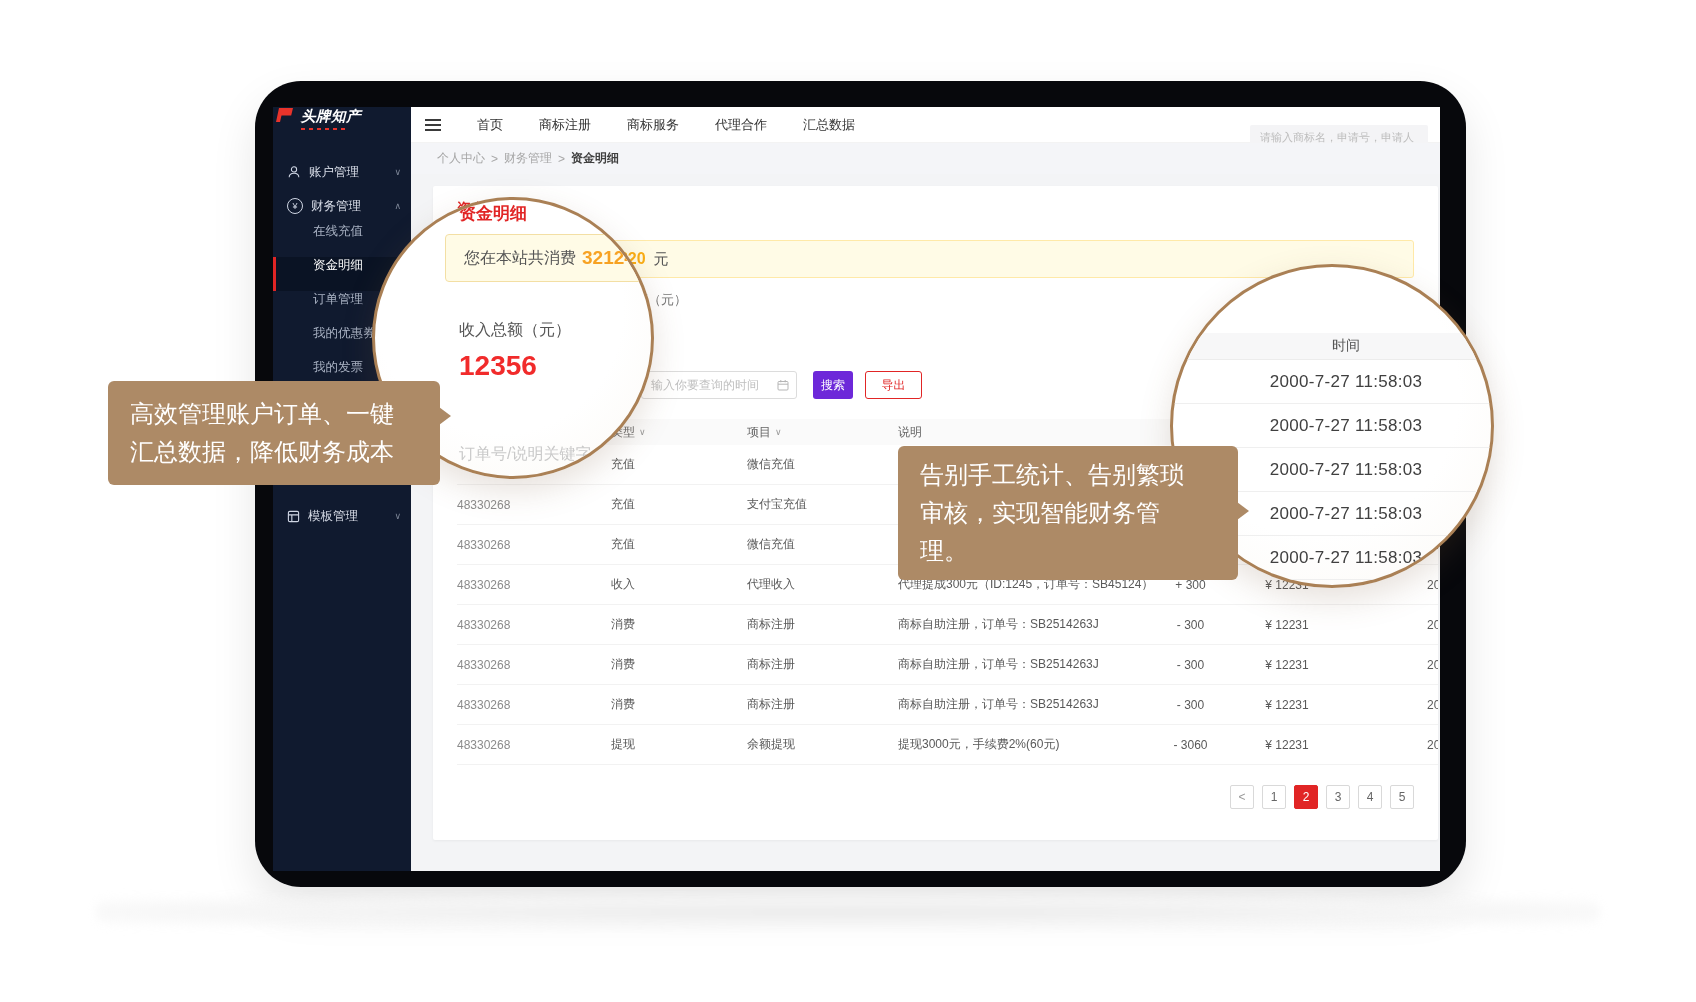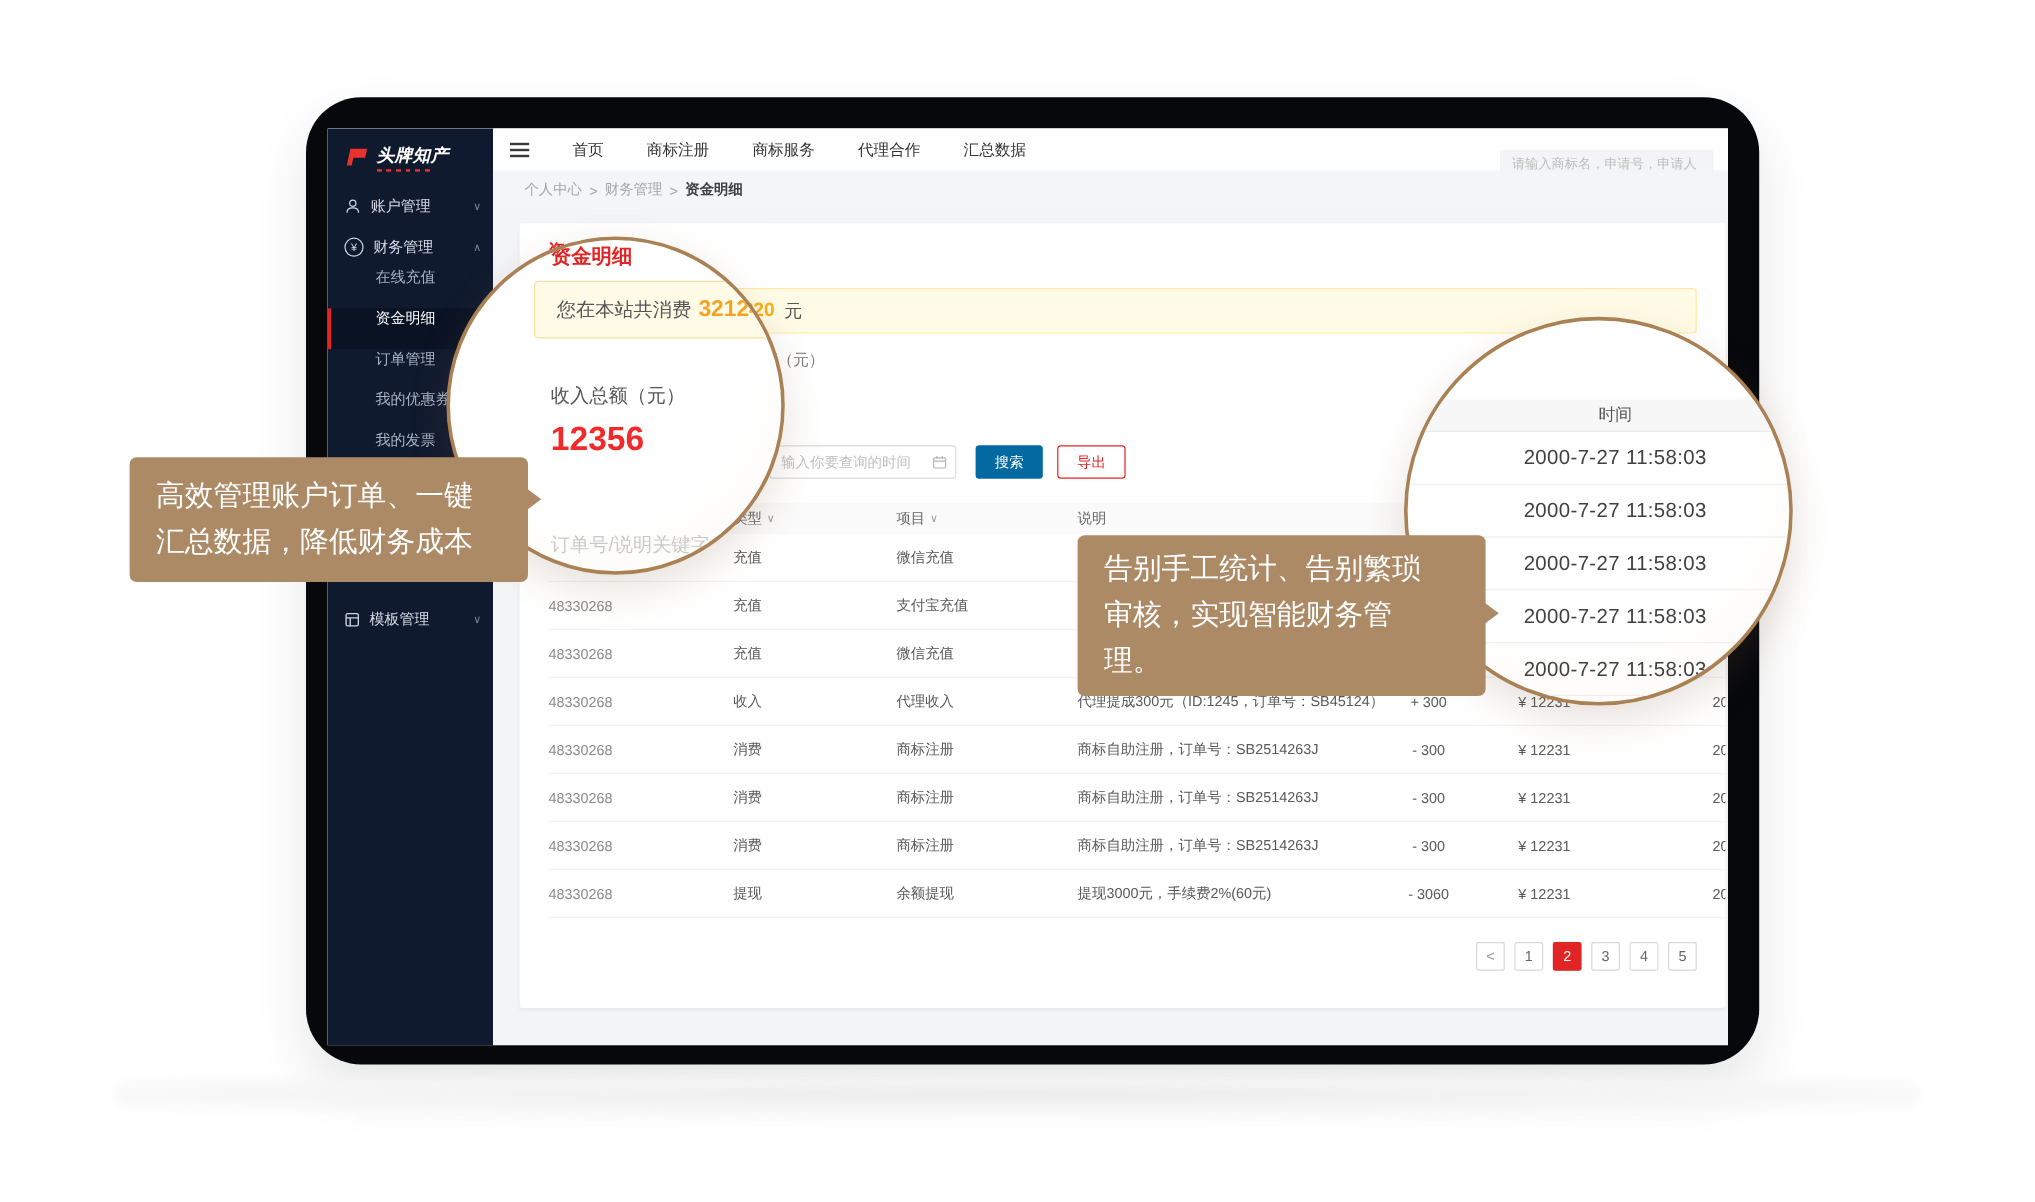--- a/index.html
+++ b/index.html
@@ -7,21 +7,21 @@
 
   
   .laptop{position:absolute;left:255px;top:81px;width:1211px;height:806px;background:#07080c;
     border-radius:46px;padding:26px 26px 16px 18px;box-sizing:border-box;box-shadow:0 20px 45px rgba(0,0,0,.10);}
   .screen{width:100%;height:100%;display:flex;background:#fff;overflow:hidden;}
   .base-shadow{position:absolute;left:96px;top:897px;width:1504px;height:30px;border-radius:15px;
     background:radial-gradient(ellipse at center,#ebebeb 0%,#f5f5f5 55%,rgba(255,255,255,0) 100%);filter:blur(4px);}
 
   
   .sidebar{width:138px;flex:none;background:#101a2f;color:#c3cada;font-size:12.5px;display:flex;flex-direction:column;}
-  .logo{height:48px;display:flex;align-items:center;padding-left:13px;gap:6px;}
+  .logo{height:48px;display:flex;padding-left:0;gap:6px;}
   .logo-text{color:#fff;font-weight:bold;font-style:italic;font-size:14.5px;letter-spacing:.5px;white-space:nowrap;}
   .logo-sub{margin-top:2px;height:2px;width:46px;background:repeating-linear-gradient(90deg,#e8332b 0 4px,transparent 4px 8px);}
   .side-item{height:34px;display:flex;align-items:center;padding:0 10px 0 14px;gap:8px;position:relative;color:#d6dbe6;}
   .side-item .chev{margin-left:auto;font-size:9px;color:#7e8798;}
   .sicon{flex:none;}
   .icon-yuan{width:14px;height:14px;border:1px solid #cfd6e4;border-radius:50%;color:#cfd6e4;font-size:9px;
     display:flex;align-items:center;justify-content:center;flex:none;}
   .icon-yuan::after{content:"¥";}
   .side-sub{height:34px;display:flex;align-items:flex-start;padding-left:40px;color:#aab3c4;position:relative;}
   .side-sub.active{background:#0a1324;color:#fff;}
@@ -59,21 +59,21 @@
   .v-balance{font-size:17px;font-weight:bold;color:#222;margin-top:9px;}
   .filters{display:flex;margin-top:10px;align-items:center;}
   .f-input{height:28px;border:1px solid #dcdcdc;border-radius:3px;font-size:12px;color:#666;padding:0 9px;
     box-sizing:border-box;background:#fff;outline:none;font-family:inherit;}
   .f-input::placeholder{color:#bfbfbf;}
   .kw{width:168px;}
   .date-wrap{position:relative;margin-left:16px;}
   .date{width:156px;padding-right:26px;}
   .cal{position:absolute;right:8px;top:8px;}
   .btn{height:28px;border-radius:3px;font-size:12px;font-family:inherit;cursor:pointer;}
-  .btn-search{margin-left:16px;width:56px;background:#0369a1;color:#fff;border:none;}
+  .btn-search{margin-left:16px;width:40px;background:#6d28d9;color:#fff;border:none;}
   .btn-export{margin-left:12px;width:57px;background:#fff;color:#e12525;border:1px solid #e12525;}
 
   .table{margin-top:20px;width:1134px;}
   .thead,.trow{display:grid;grid-template-columns:154px 136px 151px 260px 65px 128px 240px;align-items:center;}
   .thead{height:26px;background:#fafafa;font-size:12px;color:#666;}
   .trow{height:39px;border-bottom:1px solid #f2f2f2;font-size:12px;color:#595959;}
   .th{display:flex;align-items:center;}
   .caret{font-size:9px;color:#999;margin-left:4px;}
   .caret::after{content:"\2228";}
   .c-order{color:#8b8b8b;}

